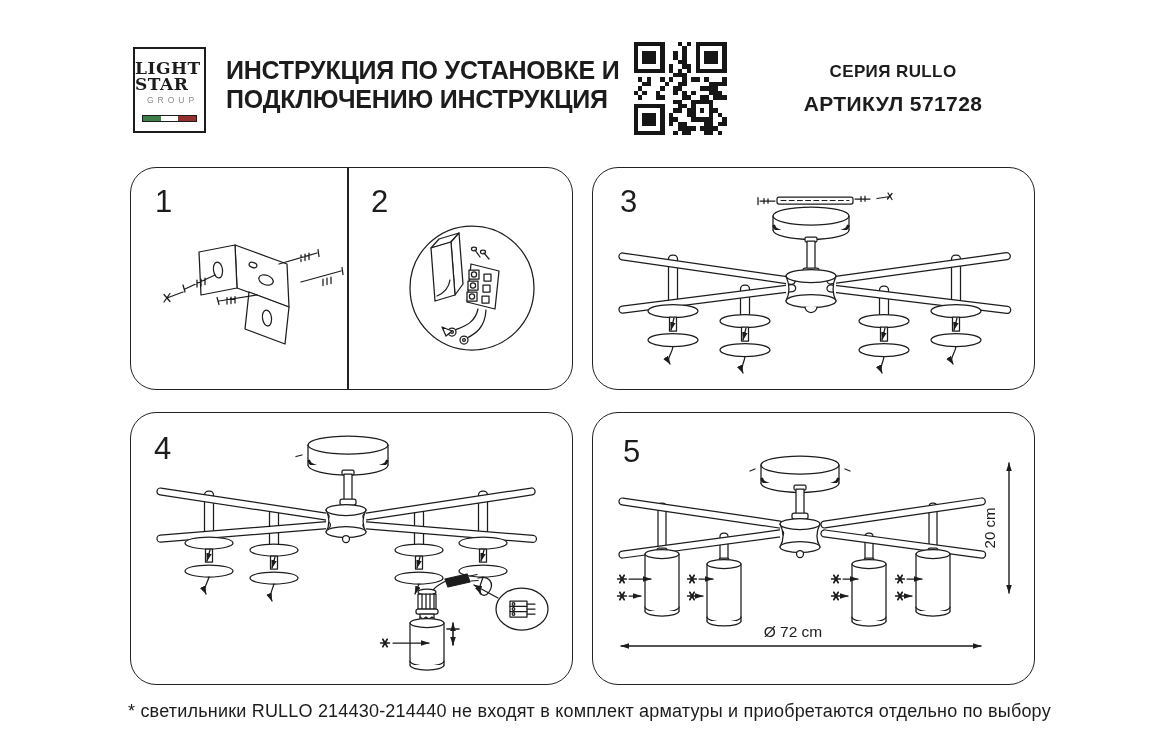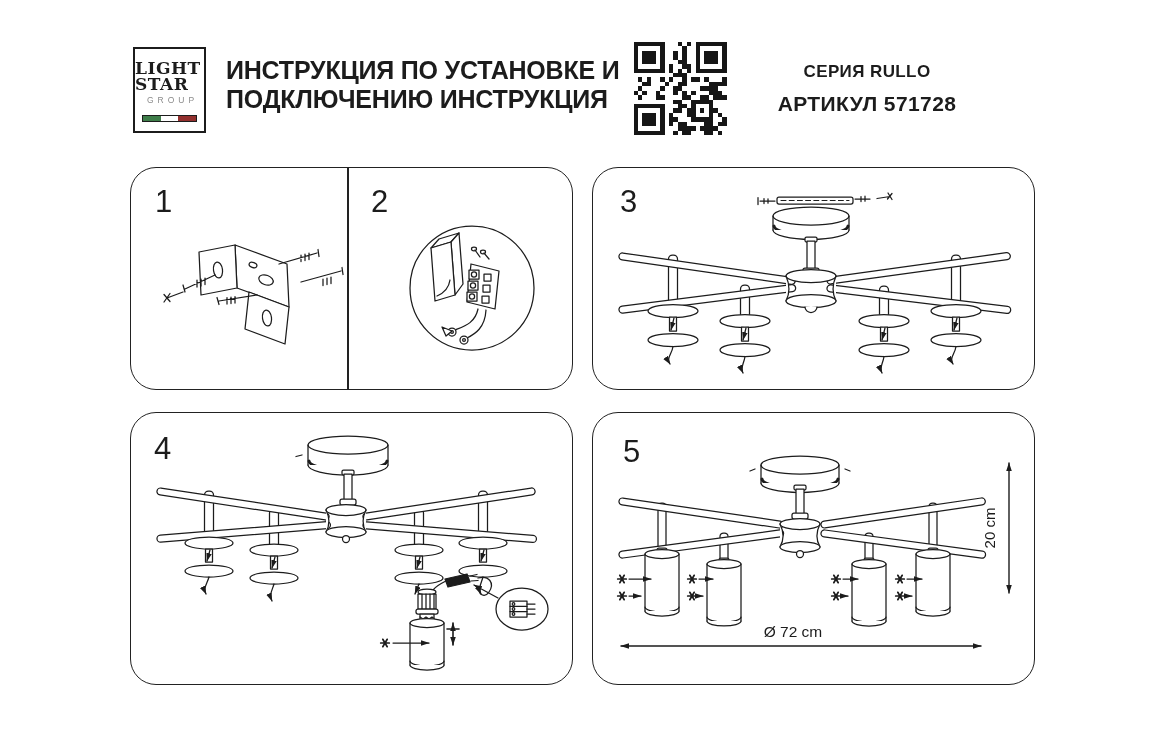--- a/index.html
+++ b/index.html
@@ -15,21 +15,21 @@
   .flag{position:absolute;left:7px;bottom:9px;width:55px;height:7px;border:1px solid #1c1c1c;
         display:flex;box-sizing:border-box;}
   .flag span{flex:1;}
   
   .title{position:absolute;left:226px;top:56px;font-size:25px;font-weight:700;line-height:28.5px;
          letter-spacing:-.2px;white-space:nowrap;}
   
   #qr-svg{position:absolute;left:630px;top:42px;width:100px;height:93px;}
   #qr-svg rect{fill:#161616;}
   
-  .series-block{position:absolute;left:737px;top:62px;width:260px;text-align:center;}
+  .series-block{position:absolute;left:763px;top:62px;width:260px;text-align:center;}
   .series{font-size:17px;font-weight:700;letter-spacing:.4px;}
   .article{font-size:21px;font-weight:700;margin-top:10px;letter-spacing:.4px;}
   
   .box{position:absolute;border:1.8px solid #222;border-radius:26px;box-sizing:border-box;background:#fff;}
   .box-a{left:130px;top:167px;width:443px;height:223px;}
   .box-b{left:592px;top:167px;width:443px;height:223px;}
   .box-c{left:130px;top:412px;width:443px;height:273px;}
   .box-d{left:592px;top:412px;width:443px;height:273px;}
   .divider{position:absolute;left:216px;top:0;bottom:0;width:1.6px;background:#222;}
   .pnum{position:absolute;font-size:31px;color:#1c1c1c;}
@@ -660,13 +660,14 @@
         </g>
         <g>
           <path d="M28,233 H388" marker-start="url(#ah5)" marker-end="url(#ah5)" stroke-width="1.4"></path>
         </g>
         <text x="402" y="115" transform="rotate(-90 402 115)" text-anchor="middle" font-size="15" fill="#1c1c1c" stroke="none" font-family="Liberation Sans, sans-serif">20 cm</text>
         <text x="200" y="224" text-anchor="middle" font-size="15.5" fill="#1c1c1c" stroke="none" font-family="Liberation Sans, sans-serif">Ø 72 cm</text>
       </g>
     </svg>
   </div>
 
+  <div class="footnote">* светильники RULLO 214430-214440 не входят в комплект арматуры и приобретаются отдельно по выбору</div>
 </div>
 
 </body></html>

